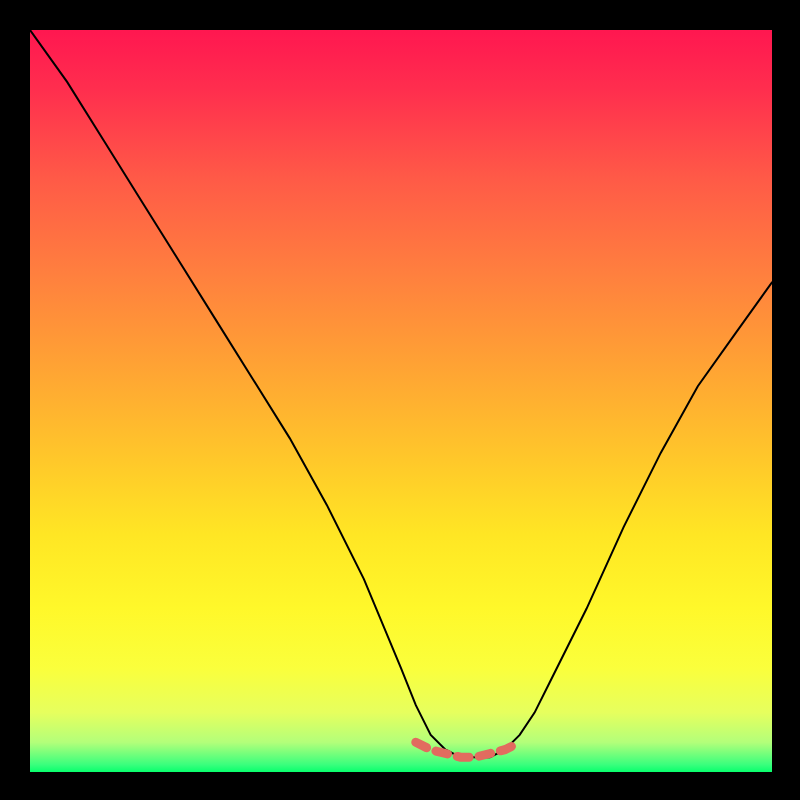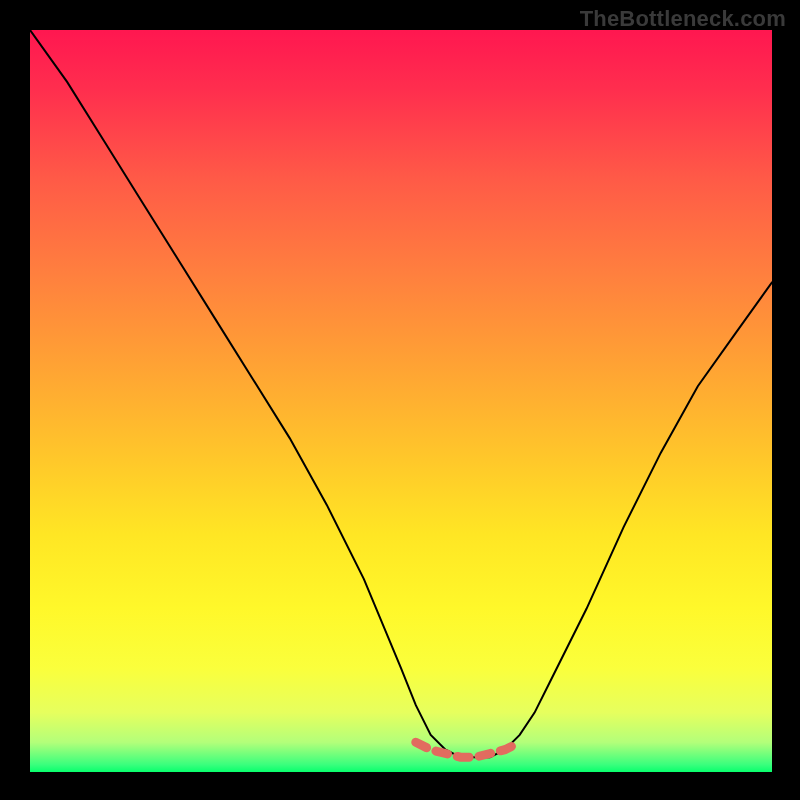--- a/index.html
+++ b/index.html
@@ -76,21 +76,20 @@
     stroke: #e26b5f;
     stroke-width: 9;
     stroke-linecap: round;
     stroke-dasharray: 12 10;
   }
 </style>
 </head>
 <body>
 
 <div class="frame">
-  <div class="watermark">TheBottleneck.com</div>
 
   <div class="plot">
     <div class="gradient"></div>
 
     <svg class="curve" viewBox="0 0 742 742" preserveAspectRatio="none">
       <path class="main-curve" d="M0.0 0.0 L37.1 51.9 L74.2 111.3 L111.3 170.7 L148.4 230.0 L185.5 289.4 L222.6 348.7 L259.7 408.1 L296.8 474.9 L333.9 549.1 L371.0 638.1 L385.8 675.2 L400.7 704.9 L415.5 719.7 L430.4 727.2 L445.2 727.2 L460.0 727.2 L474.9 719.7 L489.7 704.9 L504.6 682.6 L519.4 653.0 L556.5 578.8 L593.6 497.1 L630.7 422.9 L667.8 356.2 L704.9 304.2 L742.0 252.3"></path>
       <path class="hl-curve" d="M385.8 712.3 L400.7 719.7 L415.5 723.5 L430.4 727.2 L445.2 727.2 L460.0 723.5 L474.9 719.7 L489.7 712.3"></path>
     </svg>
   </div>
 </div>

